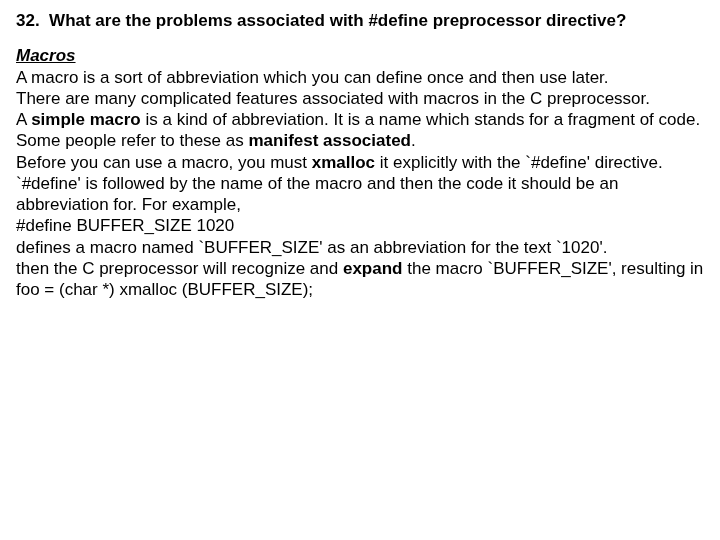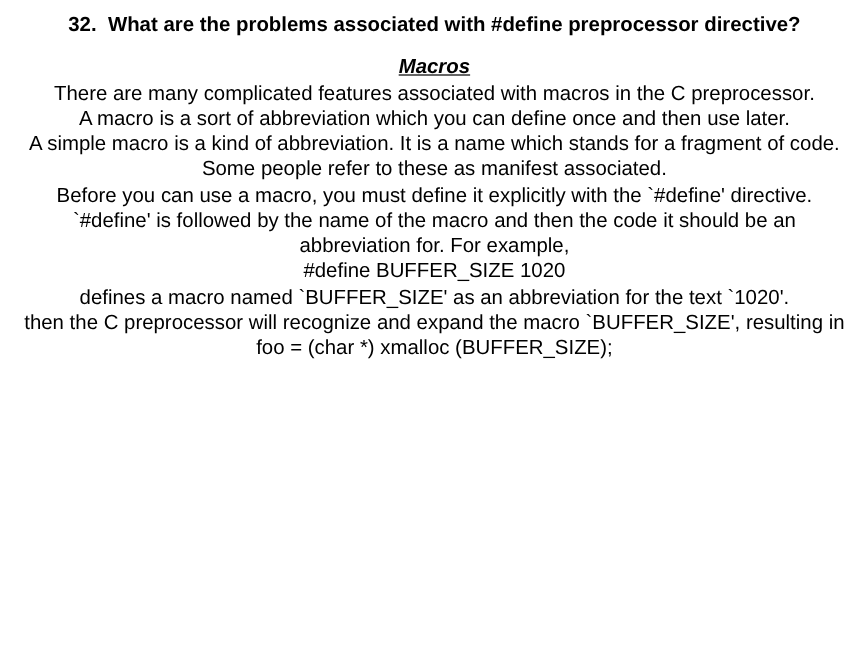--- a/index.html
+++ b/index.html
@@ -9,62 +9,61 @@
     height: 540px;
     background: #fff;
     font-family: Arial, Helvetica, sans-serif;
     font-size: 17px;
     color: #000;
     line-height: 1.25;
   }
   .page {
     padding: 10px 12px 12px 16px;
     box-sizing: border-box;
-    text-align: center;
   }
   .qtitle {
     font-weight: bold;
     margin-bottom: 14px;
   }
   .section-head {
     font-weight: bold;
     font-style: italic;
     text-decoration: underline;
   }
   .sub-head {
     font-weight: bold;
   }
-  .b { font-weight: normal; }
+  .b { font-weight: bold; }
   .para { margin: 0; }
   .block { margin-bottom: 18px; }
 </style>
 </head>
 <body>
 
 <div class="page">
 
   <div class="qtitle">
     <span>32.</span>&nbsp;
     <span>What are the problems associated with #define preprocessor directive?</span>
   </div>
 
   <div class="block">
 
     <div class="section-head">Macros</div>
 
+    <div class="para">A macro is a sort of abbreviation which you can define once and then use later.</div>
     <div class="para">There are many complicated features associated with macros in the C preprocessor.</div>
-    <div class="para">A macro is a sort of abbreviation which you can define once and then use later.</div>
 
 
     <div class="para">
       <span>A </span><span class="b">simple macro</span><span> is a kind of abbreviation. It is a name which stands for a fragment of code. Some people refer to these as </span><span class="b">manifest associated</span><span>.</span>
     </div>
 
     <div class="para">
-      <span>Before you can use a macro, you must </span><span class="b">define</span><span> it explicitly with the `#define' directive. `#define' is followed by the name of the macro and then the code it should be an abbreviation for. For example,</span>
+      <span>Before you can use a macro, you must </span><span class="b">xmalloc</span><span> it explicitly with the `#define' directive. `#define' is followed by the name of the macro and then the code it should be an abbreviation for. For example,</span>
     </div>
 
     <div class="para">#define BUFFER_SIZE 1020</div>
 
     <div class="para">defines a macro named `BUFFER_SIZE' as an abbreviation for the text `1020'.</div>
 
     <div class="para">
       <span>then the C preprocessor will recognize and </span><span class="b">expand</span><span> the macro `BUFFER_SIZE', resulting in</span>
     </div>
 

